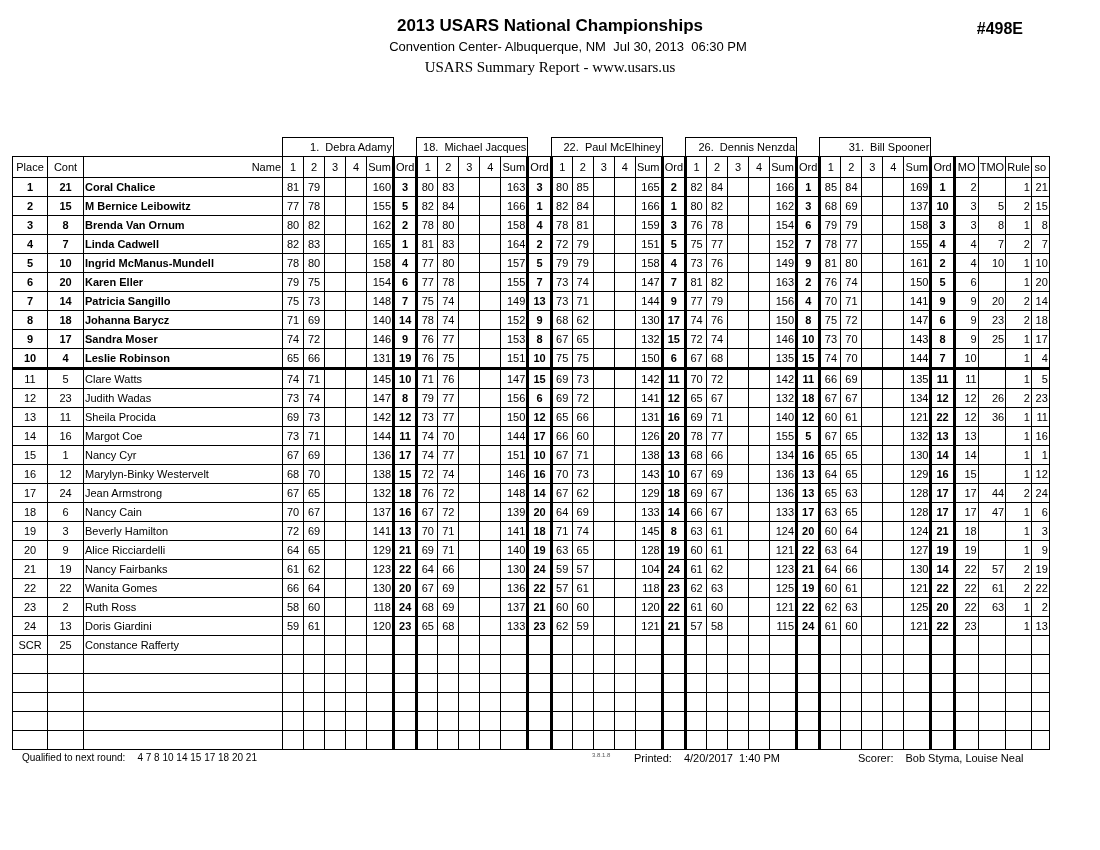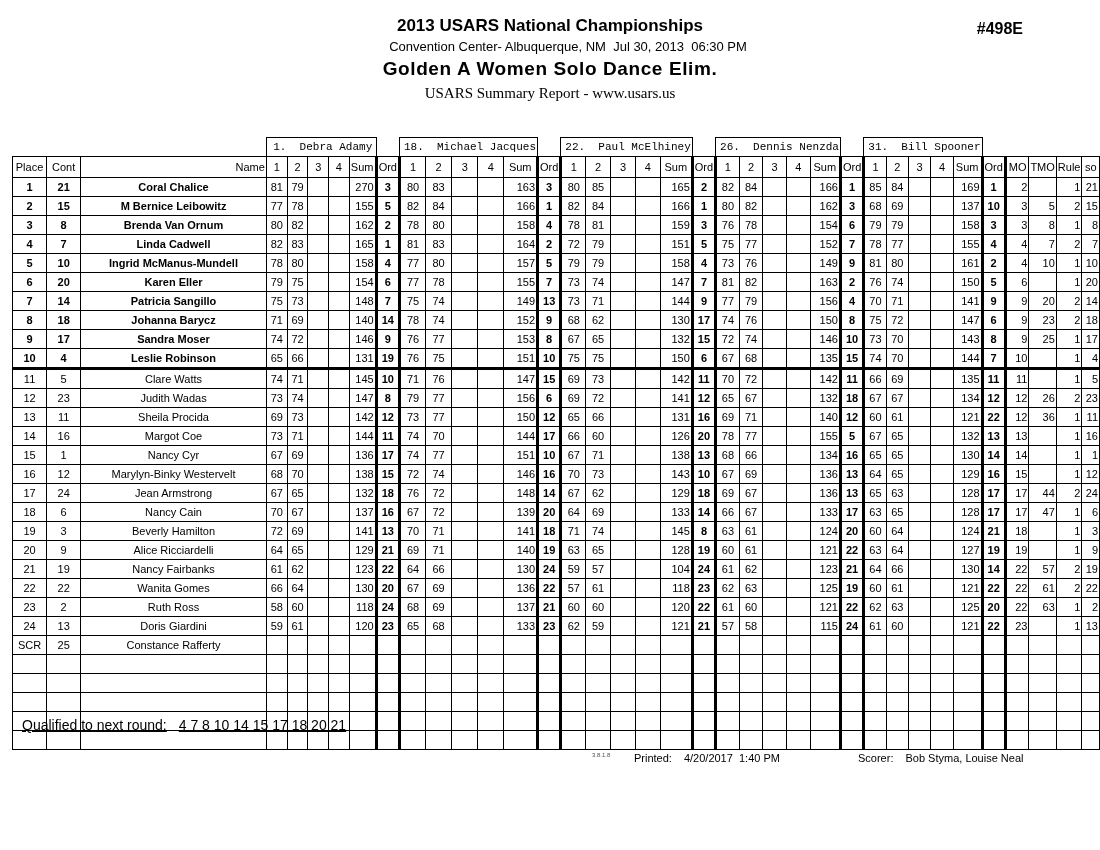--- a/index.html
+++ b/index.html
@@ -13,50 +13,49 @@
   .t2 { font-size:13px; margin-top:3px; white-space:pre;padding-left:36px; }
   .t3 { font-size:19px; font-weight:bold; margin-top:4px; letter-spacing:0.6px; }
   .t4 { font-size:15px; margin-top:5px;font-family:Liberation Serif, serif; }
 
   .event-number { position:absolute; right:77px; top:20px; font-size:16px; font-weight:bold; }
 
   table.score { position:absolute; left:12px; top:137px; border-collapse:collapse; table-layout:fixed; }
   table.score td { border:1px solid #000; height:18px; font-size:11px; padding:0 1px;
                    white-space:nowrap; overflow:hidden; line-height:18px; }
   table.score tr.jrow td { border:none; height:17px; }
-  table.score tr.jrow td.jname { border:1px solid #000; text-align:center; padding-left:4px; white-space:pre;font-family:Liberation Mono, monospace; }
+  table.score tr.jrow td.jname { border:1px solid #000; text-align:right; padding-left:4px; white-space:pre; }
   table.score tr.hrow td { height:20px; text-align:center; }
   table.score tr.hrow td.name-h { text-align:right; padding-left:4px; }
 
   td.place-c, td.cont-c { text-align:center; }
-  td.name-c { text-align:center; padding-left:5px; }
+  td.name-c { text-align:left; padding-left:5px; }
   td.s-c { text-align:center; }
   td.sum-c { text-align:right; padding-right:3px; }
   td.ord-c { text-align:center; font-weight:bold; border-left:3px solid #000 !important; border-right:3px solid #000 !important; }
   td.ord-h { text-align:center; border-left:3px solid #000 !important; border-right:3px solid #000 !important;margin-left:16px; }
   td.r-c { text-align:right; padding-right:4px; }
   .b { font-weight:bold; }
   tr.cut td { border-bottom:3px solid #000 !important; }
 
-  .footer-qualified { position:absolute; left:22px; top:717px; font-size:14px; white-space:pre;text-decoration:underline; }
+  .footer-qualified { position:absolute; left:22px; top:752px; font-size:10px; white-space:pre; }
   .footer-version { position:absolute; left:592px; top:752px; font-size:6px; color:#555; }
   .footer-printed { position:absolute; left:634px; top:752px; font-size:11px; white-space:pre; }
   .footer-scorer { position:absolute; left:858px; top:752px; font-size:11px; white-space:pre; }
   .lblgap { display:inline-block; width:12px; }
 </style>
 </head>
 <body>
 
 <div class="page">
 
 
   <div class="title-block">
     <div class="t1">2013 USARS National Championships</div>
     <div class="t2">Convention Center- Albuquerque, NM  Jul 30, 2013  06:30 PM</div>
-    <div class="t3">Golden A Women Solo Dance Elim.</div>
     <div class="t4">USARS Summary Report - www.usars.us</div>
   </div>
 
   <div class="event-number">#498E</div>
 
   <table class="score">
     <colgroup id="cols">
         <col style="width: 35px;">
         <col style="width: 36px;">
         <col style="width: 199px;">
@@ -152,21 +151,21 @@
       </thead>
     <tbody id="tbody">
         <tr>
           <td class="place-c b">1</td>
           <td class="cont-c b">21</td>
           <td class="name-c b">Coral Chalice</td>
           <td class="s-c">81</td>
           <td class="s-c">79</td>
           <td class="s-c"></td>
           <td class="s-c"></td>
-          <td class="sum-c">270</td>
+          <td class="sum-c">160</td>
           <td class="ord-c">3</td>
           <td class="s-c">80</td>
           <td class="s-c">83</td>
           <td class="s-c"></td>
           <td class="s-c"></td>
           <td class="sum-c">163</td>
           <td class="ord-c">3</td>
           <td class="s-c">80</td>
           <td class="s-c">85</td>
           <td class="s-c"></td>

